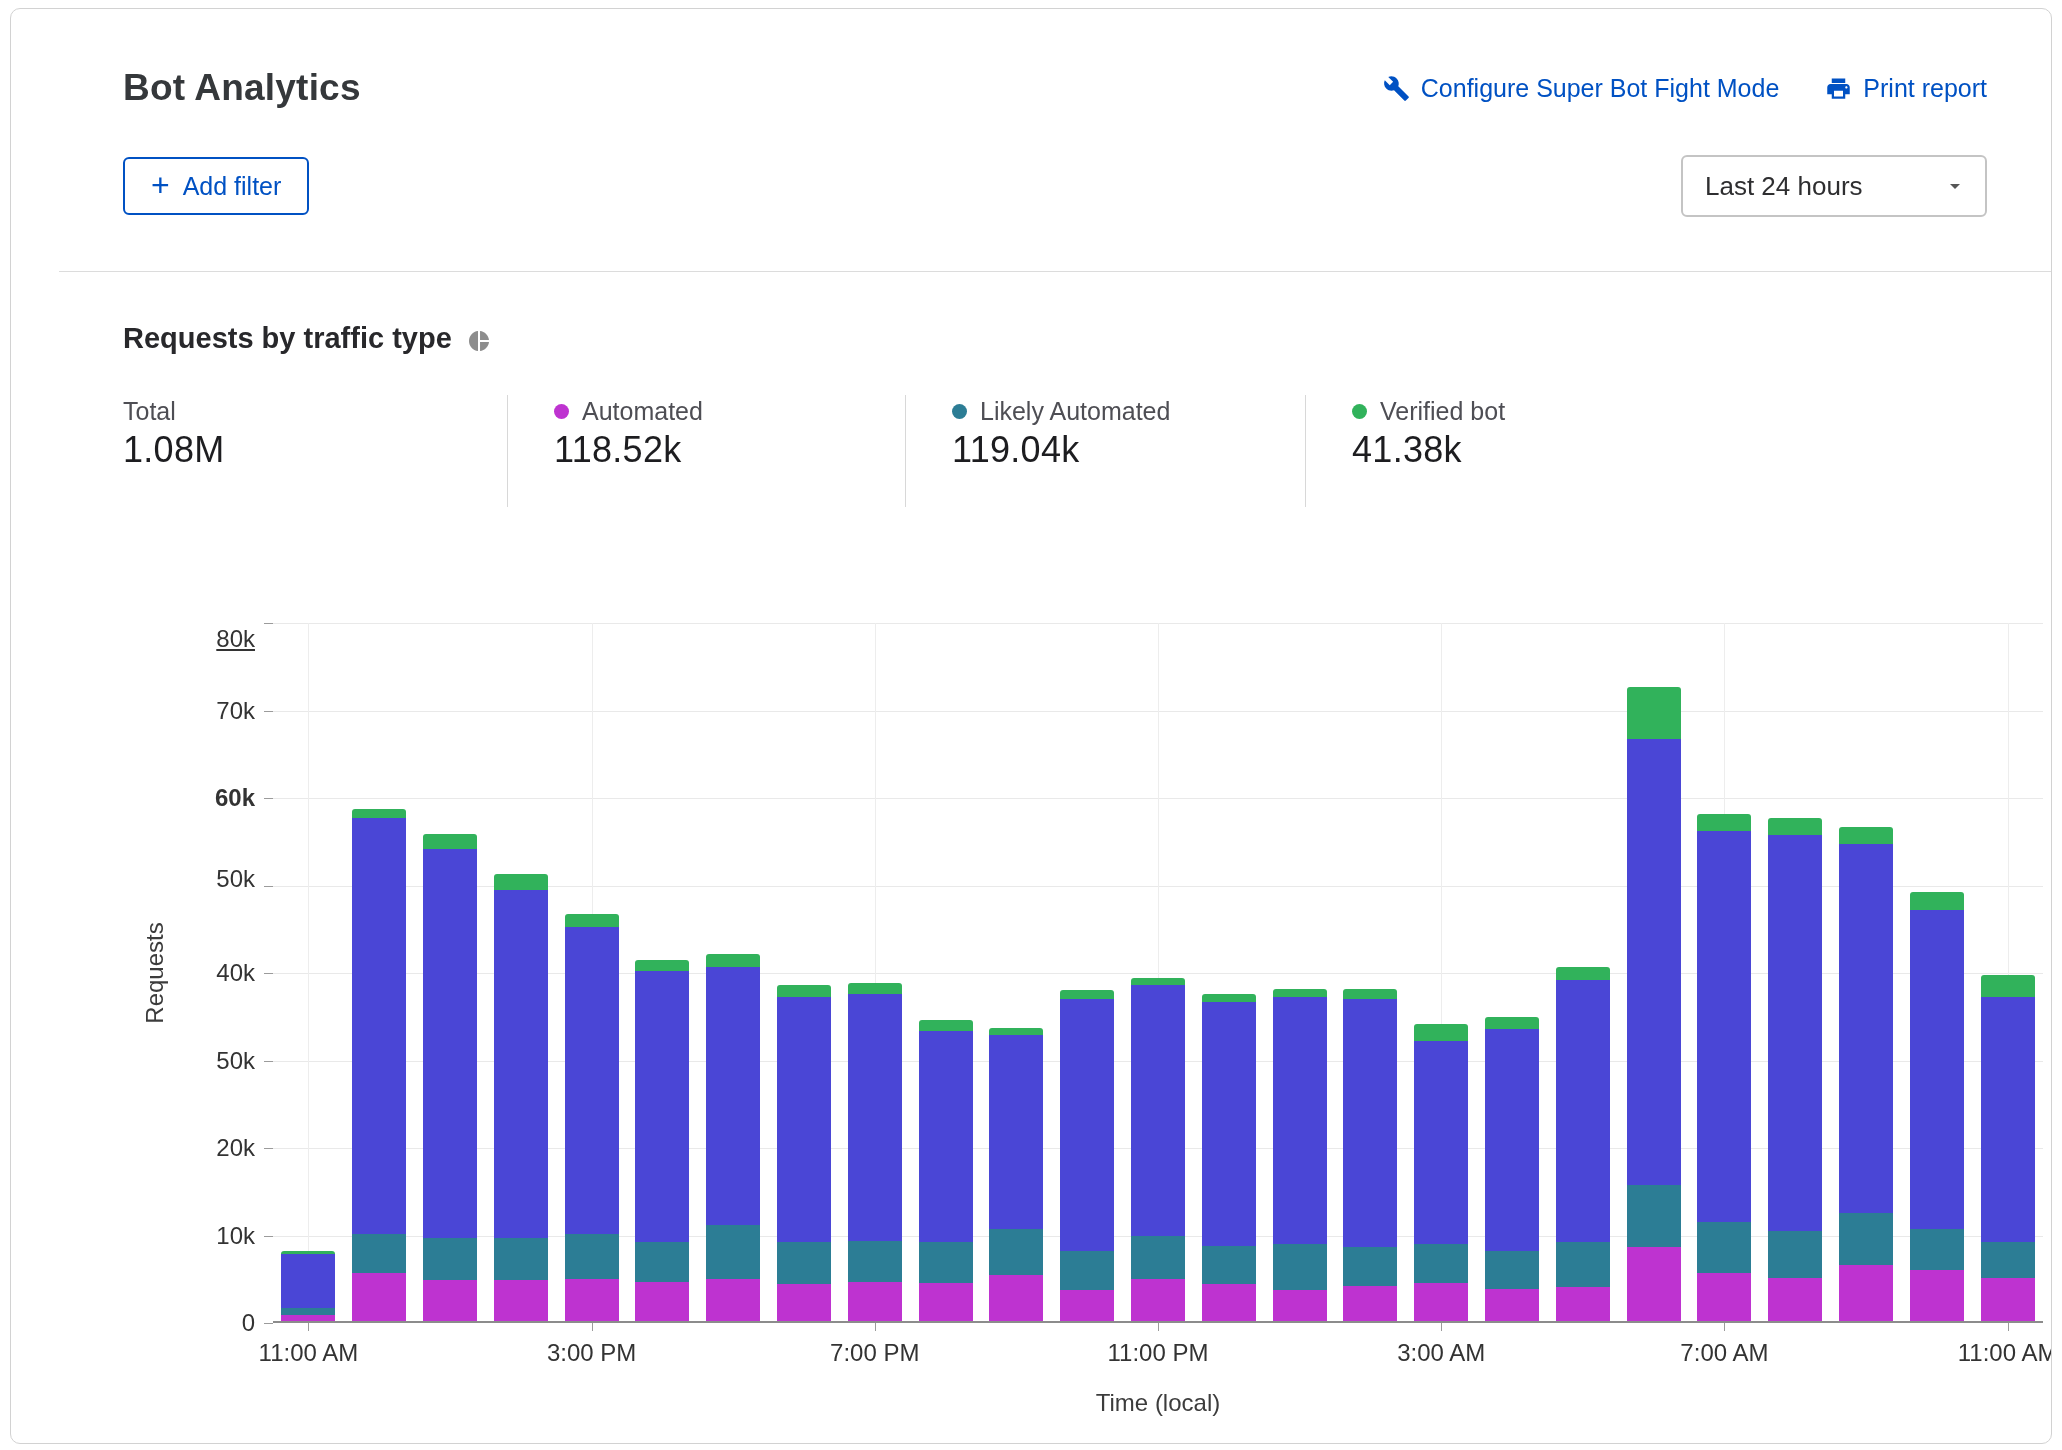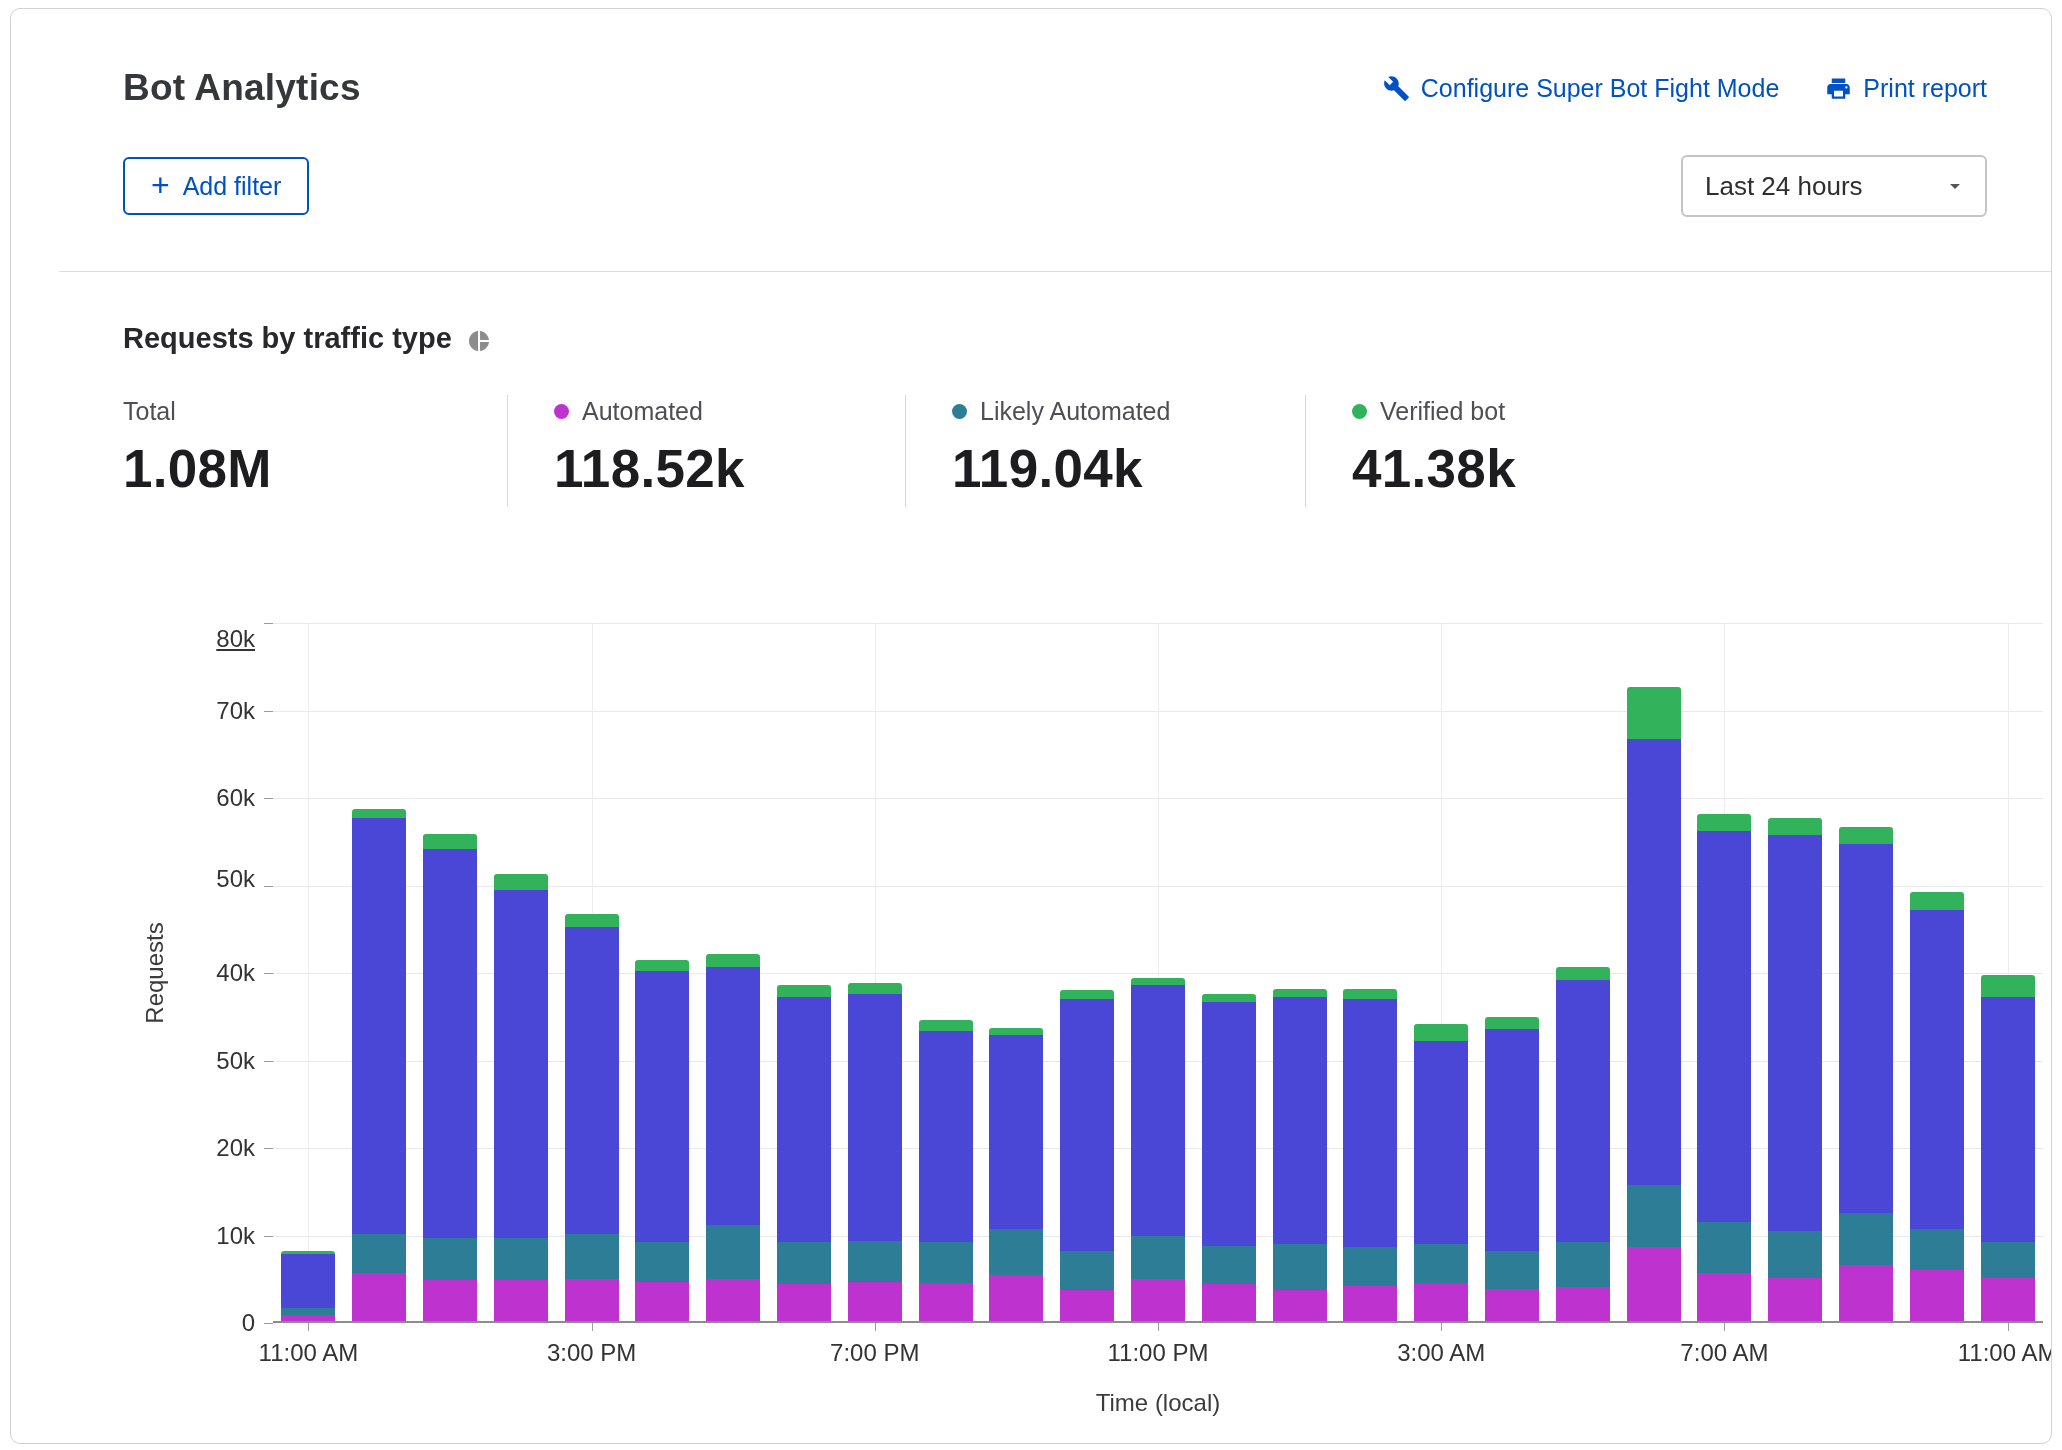--- a/index.html
+++ b/index.html
@@ -38,21 +38,21 @@
   .pie-icon svg { width:24px; height:24px; fill:#8d8d8d; display:block; margin-top:5px; }
   .stats { display:flex; margin-top:40px; }
   .stat { padding-top:2px; height:112px; }
   .stat + .stat { border-left:1px solid #d8d8d8; padding-left:46px; }
   .stat-0 { width:384px; }
   .stat-1 { width:398px; }
   .stat-2 { width:400px; }
   .stat-3 { width:400px; }
   .stat-label { display:flex; align-items:center; gap:13px; font-size:25px; color:#4e4e54; }
   .dot { width:15px; height:15px; border-radius:50%; flex:0 0 auto; }
-  .stat-value { font-size:53px; font-weight:bold; color:#1d1d20; margin-top:12px; letter-spacing:.3px; }
+  .stat-value { font-size:36px; font-weight:normal; color:#1d1d20; margin-top:3px; letter-spacing:.3px; }
   .chart-wrap { position:relative; margin-top:116px; height:830px; }
   .y-axis-title {
     position:absolute; left:32px; top:350px; transform:translate(-50%,-50%) rotate(-90deg);
     font-size:24px; color:#3c3c3c;
   }
   .plot { position:absolute; left:150px; top:0; width:1770px; height:700px; border-bottom:2px solid #8c8c8c; }
   .hgrid { position:absolute; left:0; width:100%; height:1px; background:#e9e9e9; }
   .vgrid { position:absolute; top:0; bottom:0; width:1px; background:#ededed; }
   .ytick-label { position:absolute; right:100%; margin-right:18px; transform:translateY(-50%); font-size:24px; color:#333; white-space:nowrap; }
   .ytick-mark { position:absolute; left:-9px; width:9px; height:1px; background:#9b9b9b; }
@@ -154,21 +154,21 @@
           <div class="ytick-mark" style="top: 437.5px;"></div>
           <div class="ytick-label" style="top: 437.5px;">50k</div>
           <div class="hgrid" style="top: 350px;"></div>
           <div class="ytick-mark" style="top: 350px;"></div>
           <div class="ytick-label" style="top: 350px;">40k</div>
           <div class="hgrid" style="top: 262.5px;"></div>
           <div class="ytick-mark" style="top: 262.5px;"></div>
           <div class="ytick-label" style="top: 256px;">50k</div>
           <div class="hgrid" style="top: 175px;"></div>
           <div class="ytick-mark" style="top: 175px;"></div>
-          <div class="ytick-label" style="top: 175px;">60k</div>
+          <div class="ytick-label" style="top: 175px; font-weight: bold;">60k</div>
           <div class="hgrid" style="top: 87.5px;"></div>
           <div class="ytick-mark" style="top: 87.5px;"></div>
           <div class="ytick-label" style="top: 87.5px;">70k</div>
           <div class="hgrid" style="top: 0px;"></div>
           <div class="ytick-mark" style="top: 0px;"></div>
           <div class="ytick-label" style="top: 16px; text-decoration: underline;">80k</div>
           <div class="vgrid" style="left: 35.4px;"></div>
           <div class="xtick-mark" style="left: 35.4px;"></div>
           <div class="xtick-label" style="left: 35.4px;">11:00 AM</div>
           <div class="vgrid" style="left: 318.6px;"></div>

